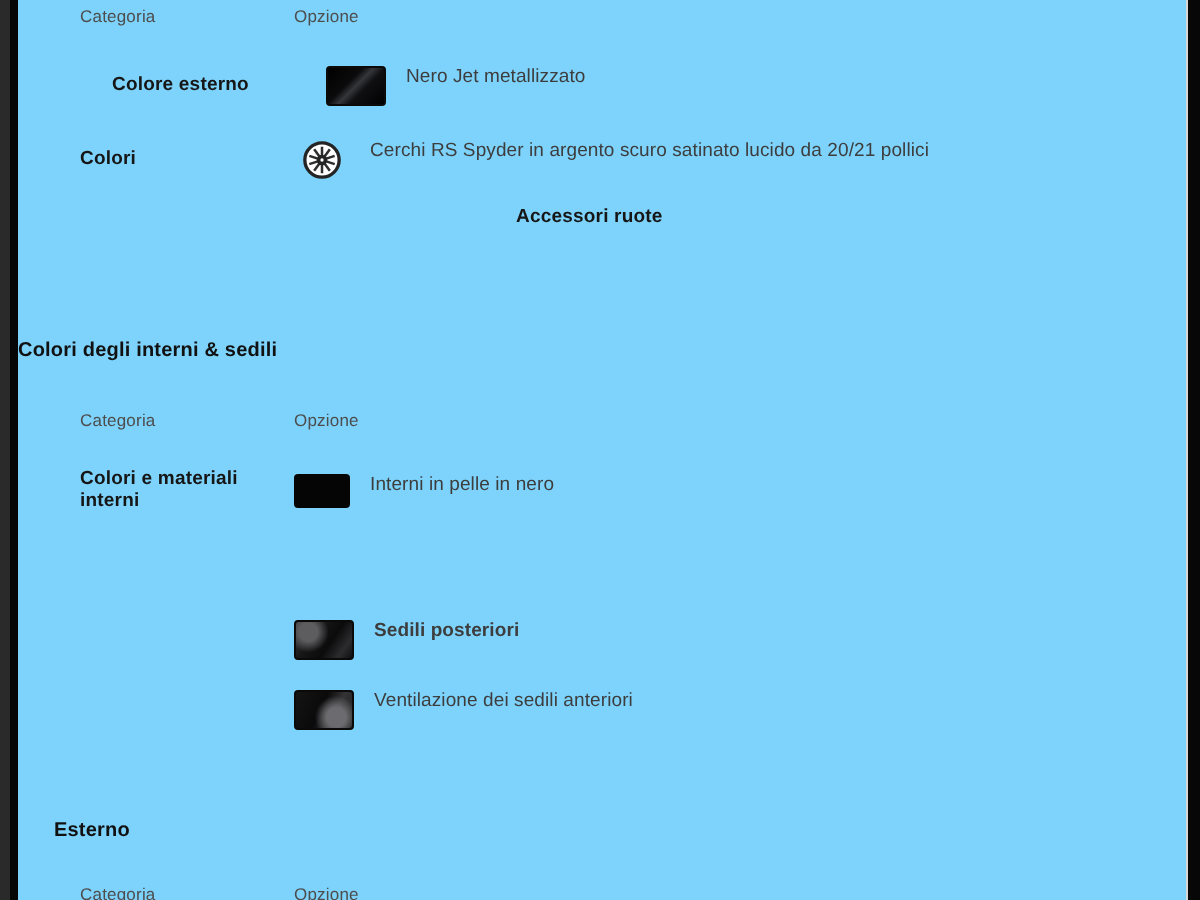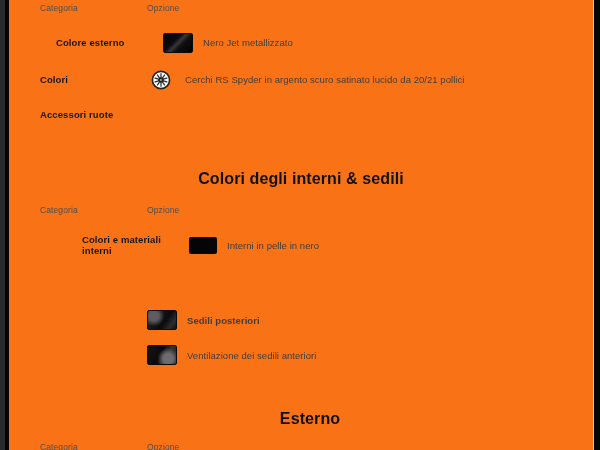--- a/index.html
+++ b/index.html
@@ -12,46 +12,46 @@
   .frame-left{
     position:absolute;left:0;top:0;bottom:0;width:9px;
     background:linear-gradient(90deg,#2a2a2a 0 55%,#060606 55% 100%);
   }
   .frame-right{
     position:absolute;right:0;top:0;bottom:0;width:6px;
     background:#070707;
   }
   .page{
     position:absolute;left:9px;right:6px;top:0;bottom:0;
-    background:#f97316;overflow:hidden;
+    background:#7dd3fc;overflow:hidden;
     border-right:1px solid #d7d7d7;
   }
   .col-head{
     position:absolute;left:31px;right:10px;display:flex;
     font-size:8.5px;color:#4d4d4d;letter-spacing:.1px;
   }
   .col-head .ch-cat{width:107px;flex:0 0 107px;}
   .row{
     position:absolute;left:31px;right:10px;display:flex;align-items:center;
   }
   .row .cat{
     width:107px;flex:0 0 107px;
     font-size:9.5px;font-weight:bold;color:#161616;letter-spacing:.1px;
     align-self:center;
   }
-  .row .opt{display:flex;align-items:center;gap:10px;flex:1;min-width:0;}
+  .row .opt{display:flex;gap:10px;flex:1;min-width:0;}
   .thumb{
     width:28px;height:20px;flex:0 0 28px;border-radius:2px;overflow:hidden;
     position:relative;
   }
   .thumb.icon-box{background:transparent;display:flex;align-items:center;justify-content:center;}
   .opt-label{font-size:9.5px;color:#3d3d3d;letter-spacing:.05px;}
   .section-title{
-    position:absolute;left:0;right:0;text-align:center;
-    font-size:16px;font-weight:bold;color:#111;letter-spacing:.1px;
+    position:absolute;left:0;right:0;text-align:left;
+    font-size:10px;font-weight:bold;color:#111;letter-spacing:.1px;
   }
   
   .t-paint{background:linear-gradient(135deg,#000 0%,#0b0b0c 38%,#35363a 50%,#101013 62%,#000 100%);border:1px solid #0a0a0a;}
   .t-tirekit{background:
     linear-gradient(160deg,#c3c6ca 0%,#6a6e73 14%,#24272b 32%,#1a1d21 52%,#53575c 66%,#a7abaf 82%,#caccd0 100%);
     border:1px solid #8a8d90;}
   .t-leather{background:#050505;}
   .t-rearseats{background:
     radial-gradient(circle at 22% 28%, #5d5d5f 0 18%, transparent 40%),
     linear-gradient(125deg,#3c3c3e 0%,#161617 35%,#0b0b0c 60%,#2c2c2e 82%,#101011 100%);
@@ -97,32 +97,32 @@
             <line x1="12" y1="4" x2="12" y2="20" transform="rotate(144 12 12)"></line>
           </g>
           <circle cx="12" cy="12" r="3.2" fill="#242424"></circle>
           <circle cx="12" cy="12" r="1" fill="#ffffff"></circle>
         </svg>
       </span>
       <span class="opt-label">Cerchi RS Spyder in argento scuro satinato lucido da 20/21 pollici</span>
     </span>
   </div>
 
-  <div class="row" style="top:103px;height:22px;">
+  <div class="row" style="top:103px;height:22px;flex-direction:column;">
     <span class="cat">Accessori ruote</span>
   </div>
 
   <div class="section-title" style="top:170px;">Colori degli interni &amp; sedili</div>
 
   <div class="col-head" style="top:205px;">
     <span class="ch-cat">Categoria</span>
     <span class="ch-opt">Opzione</span>
   </div>
 
-  <div class="row" style="top:236px;height:18px;margin-left:42px;">
+  <div class="row" style="top:236px;height:18px;">
     <span class="cat">Colori e materiali interni</span>
     <span class="opt">
       <span class="thumb t-leather" style="height:17px;"></span>
       <span class="opt-label">Interni in pelle in nero</span>
     </span>
   </div>
 
 
   <div class="row" style="top:309px;height:22px;font-weight:bold;">
     <span class="cat"></span>

